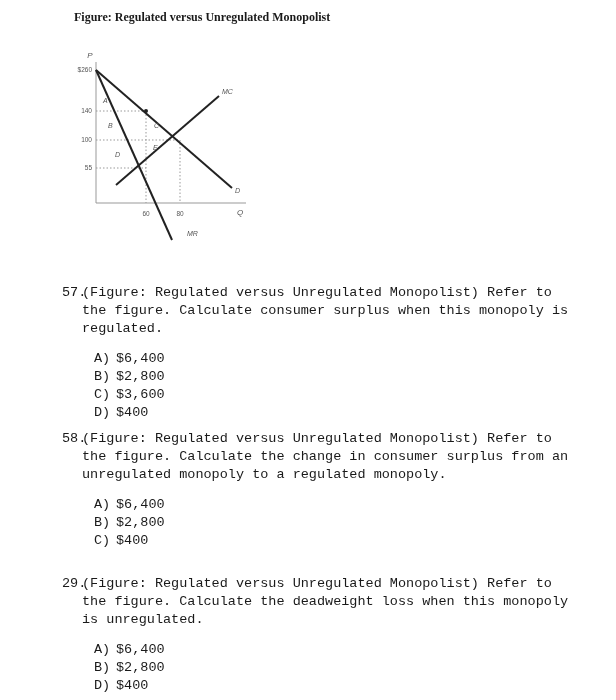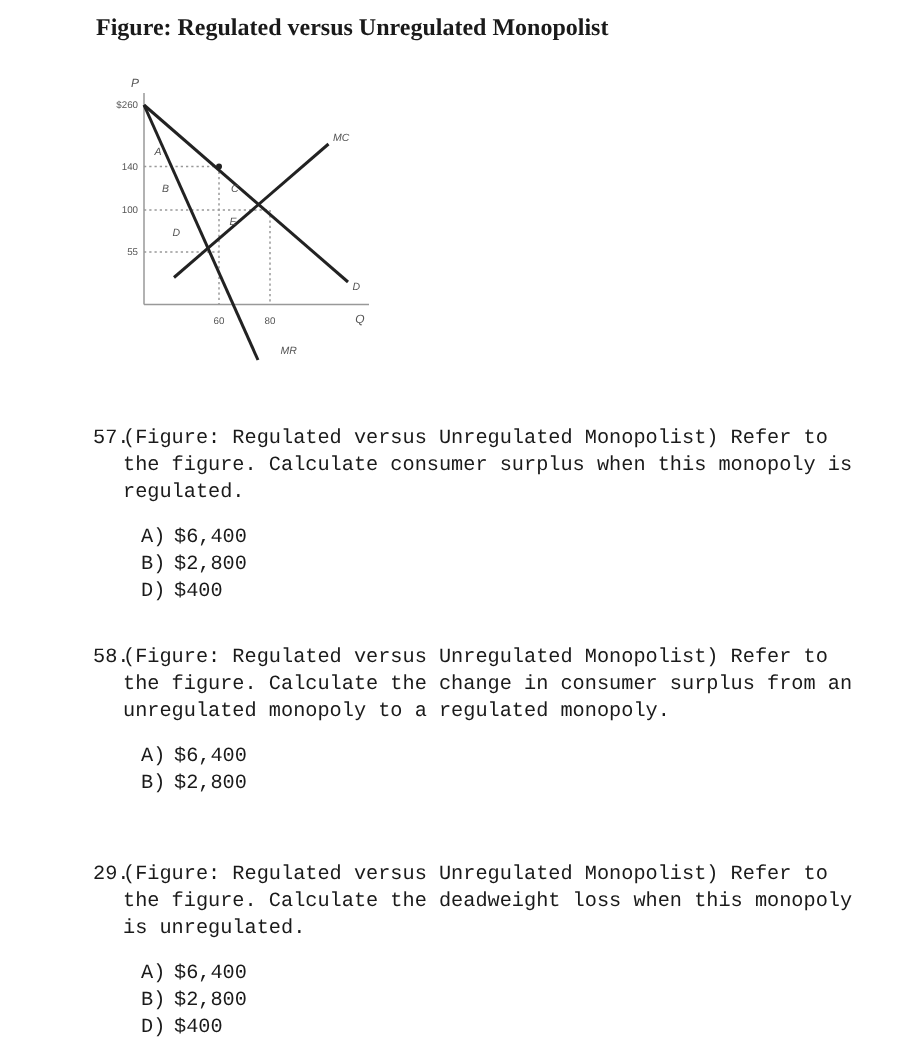--- a/index.html
+++ b/index.html
@@ -1,18 +1,18 @@
 <!DOCTYPE html>
 <html><head>
 <meta charset="utf-8">
 <style>
   html, body { margin: 0; padding: 0; background: #ffffff; }
   body { width: 616px; height: 700px; position: relative; overflow: hidden;
          font-family: "Liberation Serif", serif; color: #1a1a1a; }
-  .fig-title { position: absolute; left: 64px; top: 10px; font-size: 16px; font-weight: bold; }
+  .fig-title { position: absolute; left: 74px; top: 10px; font-size: 12px; font-weight: bold; }
   .figure { position: absolute; left: 0; top: 0; }
   .q { position: absolute; left: 62px; font-size: 13.5px; line-height: 18px; font-family: Liberation Mono, monospace; }
   .q .num { position: absolute; left: 0; top: 0; }
   .q .stem { margin-left: 0; padding-left: 20px; width: 500px; }
   .q .choices { padding-left: 20px; margin: 12px; list-style: none; }
   .q .choices li { height: 18px; }
   .q .choices .lbl { display: inline-block; width: 22px; }
   .q1 { top: 284px; }
   .q2 { top: 430px; }
   .q3 { top: 575px; }
@@ -61,30 +61,32 @@
   <text x="115" y="157" font-size="7" font-style="italic">D</text>
   <text x="153" y="150" font-size="7" font-style="italic">E</text>
 </svg>
 
 <div class="q q1">
   <span class="num">57.</span>
   <div class="stem">(Figure: Regulated versus Unregulated Monopolist) Refer to the figure. Calculate consumer surplus when this monopoly is regulated.</div>
   <ul class="choices">
     <li><span class="lbl">A)</span><span>$6,400</span></li>
     <li><span class="lbl">B)</span><span>$2,800</span></li>
+    <li><span class="lbl">C)</span><span>$3,600</span></li>
     <li><span class="lbl">D)</span><span>$400</span></li>
   </ul>
 </div>
 
 <div class="q q2">
   <span class="num">58.</span>
   <div class="stem">(Figure: Regulated versus Unregulated Monopolist) Refer to the figure. Calculate the change in consumer surplus from an unregulated monopoly to a regulated monopoly.</div>
   <ul class="choices">
     <li><span class="lbl">A)</span><span>$6,400</span></li>
     <li><span class="lbl">B)</span><span>$2,800</span></li>
+    <li><span class="lbl">C)</span><span>$400</span></li>
   </ul>
 </div>
 
 <div class="q q3">
   <span class="num">29.</span>
   <div class="stem">(Figure: Regulated versus Unregulated Monopolist) Refer to the figure. Calculate the deadweight loss when this monopoly is unregulated.</div>
   <ul class="choices">
     <li><span class="lbl">A)</span><span>$6,400</span></li>
     <li><span class="lbl">B)</span><span>$2,800</span></li>
     <li><span class="lbl">D)</span><span>$400</span></li>

